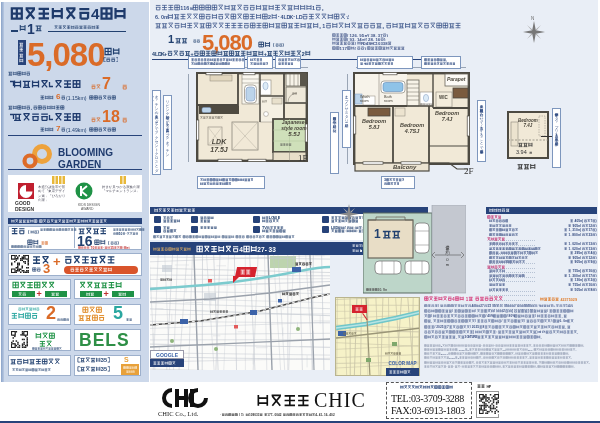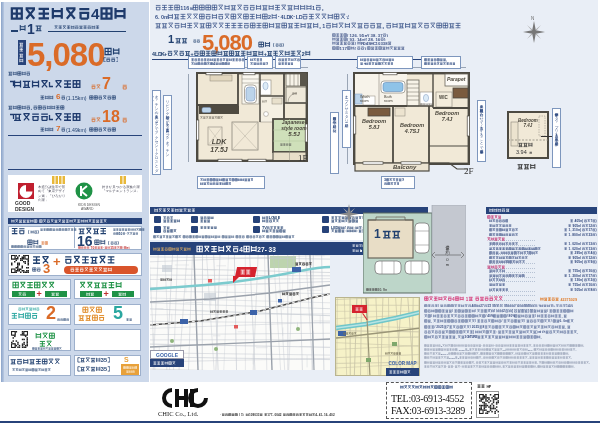--- a/index.html
+++ b/index.html
@@ -154,20 +154,28 @@
         <path d="M0.61,1.04H3.93M0.61,2.33H3.93M1.03,2.33V4.22M3.51,2.33V4.22M1.03,4.22H3.51" stroke="#21406f" stroke-width="0.65" fill="none"></path>
       </svg>
     </div>
 <div class="abs" style="left:66px;top:126.5px;font-size:5.2px;color:#21406f">(1.49km)</div>
 <div style="position:absolute;left:89px;top:127px">
       <svg width="27.0" height="5" style="display:block">
         <path d="M0.61,0.78H3.93V4.22H0.61ZM0.61,2.5H3.93M2.27,0.78V4.22M5.11,0.78H8.43V4.22H5.11ZM5.11,2.5H8.43M6.77,0.78V4.22M9.61,1.04H12.93M9.61,2.33H12.93M10.03,2.33V4.22M12.51,2.33V4.22M10.03,4.22H12.51M14.2,0.78H17.34M14.45,1.04L17.09,4.22M17.09,1.04L14.45,4.22M18.61,1.04H21.93M18.61,2.33H21.93M19.03,2.33V4.22M21.51,2.33V4.22M19.03,4.22H21.51M23.11,0.78H26.43V4.22H23.11ZM23.11,2.5H26.43M24.77,0.78V4.22" stroke="#21406f" stroke-width="0.65" fill="none"></path>
       </svg>
     </div>
 <div class="abs" style="left:8px;top:135px;width:134px;height:1.2px;background:#27437a"></div>
+<div class="abs" style="left:8px;top:140px;width:134px;height:30px">
+<svg width="134" height="30" style="display:block">
+<circle cx="34" cy="14" r="7.5" fill="none" stroke="#eda23c" stroke-width="5"></circle>
+<circle cx="22" cy="21" r="5.5" fill="none" stroke="#dd6b28" stroke-width="4.2"></circle>
+<text x="50" y="16" font-size="10" font-weight="bold" fill="#1e3a6d" font-family="Liberation Sans,sans-serif">BLOOMING</text>
+<text x="50" y="28" font-size="10" font-weight="bold" fill="#1e3a6d" font-family="Liberation Sans,sans-serif">GARDEN</text>
+</svg>
+    </div>
 <div class="abs" style="left:8px;top:169px;width:134px;height:1.2px;background:#27437a"></div>
 <div class="abs" style="left:8px;top:175px;width:134px;height:37px;background:#fff">
 <svg width="134" height="37" style="display:block">
 <rect x="44" y="1" width="2.5" height="8" fill="#e8b83a"></rect>
         <rect x="47.5" y="1" width="2.5" height="8" fill="#e8b83a"></rect>
         <rect x="51" y="1" width="2.5" height="8" fill="#e8b83a"></rect>
         <rect x="54.5" y="1" width="2.5" height="8" fill="#e8b83a"></rect>
 <rect x="112" y="1" width="2.5" height="8" fill="#e8b83a"></rect>
         <rect x="115.5" y="1" width="2.5" height="8" fill="#e8b83a"></rect>
 <rect x="10" y="8" width="16" height="16" fill="#c01f2f"></rect>
@@ -505,20 +513,21 @@
       <svg width="13.5" height="7.5" style="display:block">
         <path d="M0.8,1.43H6.01M0.8,3.75H6.01M0.8,6.2H6.01M3.4,1.43V6.2M7.8,1.17H12.51M8.17,1.56L12.14,6.33M12.14,1.56L8.17,6.33" stroke="#1f9246" stroke-width="0.98" fill="none"></path>
       </svg>
     </div>
 <div style="position:absolute;left:32px;top:347px">
       <svg width="29.7" height="3" style="display:block">
         <path d="M0.37,0.47H2.36V2.53H0.37ZM0.37,1.5H2.36M1.36,0.47V2.53M2.94,0.73H5.18M3.57,0.73V2.53M4.61,0.73V2.53M3.57,1.81H4.61M3.02,2.53H5.11M5.72,0.57H7.81M5.72,1.5H7.81M5.72,2.48H7.81M6.76,0.57V2.48M8.34,0.73H10.58M8.97,0.73V2.53M10.01,0.73V2.53M8.97,1.81H10.01M8.42,2.53H10.51M11.27,0.42V2.53M13.06,0.42V2.53M11.27,1.04H13.06M11.27,2.02H13.06M13.92,0.47H15.81M14.07,0.62L15.66,2.53M15.66,0.62L14.07,2.53M16.44,0.73H18.68M17.07,0.73V2.53M18.11,0.73V2.53M17.07,1.81H18.11M16.52,2.53H18.61M19.14,0.73H21.38M19.77,0.73V2.53M20.81,0.73V2.53M19.77,1.81H20.81M19.22,2.53H21.31M21.84,0.73H24.08M22.47,0.73V2.53M23.51,0.73V2.53M22.47,1.81H23.51M21.92,2.53H24.01M24.67,0.47H26.66V2.53H24.67ZM24.67,1.5H26.66M25.66,0.47V2.53M27.42,0.47H29.31M27.57,0.62L29.16,2.53M29.16,0.62L27.57,2.53" stroke="#21406f" stroke-width="0.39" fill="none"></path>
       </svg>
     </div>
 <div class="abs" style="left:74px;top:329px;width:67px;height:22px;background:#fff;border:0.7px solid #9db0cc"></div>
+<div class="abs" style="left:79px;top:330px;font-size:17.5px;font-weight:bold;color:#2e8f46;letter-spacing:1px">BELS</div>
 <div class="abs" style="left:8px;top:355px;width:63px;height:21px;background:#fff;border:0.7px solid #9db0cc"></div>
 <div style="position:absolute;left:9.5px;top:358px">
       <svg width="50.4" height="7" style="display:block">
         <path d="M0.57,1.69H5.79M2.02,1.69V5.91M4.45,1.69V5.91M2.02,4.22H4.45M0.74,5.91H5.61M7.16,1.45H11.8M7.16,3.26H11.8M7.74,3.26V5.91M11.22,3.26V5.91M7.74,5.91H11.22M13.69,0.97V5.91M17.86,0.97V5.91M13.69,2.42H17.86M13.69,4.7H17.86M19.47,1.69H24.69M20.92,1.69V5.91M23.35,1.69V5.91M20.92,4.22H23.35M19.64,5.91H24.51M25.94,1.33H30.81M25.94,3.5H30.81M25.94,5.79H30.81M28.38,1.33V5.79M32.36,1.09H37.0V5.91H32.36ZM32.36,3.5H37.0M34.68,1.09V5.91M38.78,1.09H43.18M39.12,1.45L42.83,5.91M42.83,1.45L39.12,5.91M45.08,1.09H49.48M45.42,1.45L49.13,5.91M49.13,1.45L45.42,5.91" stroke="#21406f" stroke-width="0.91" fill="none"></path>
       </svg>
     </div>
 <div style="position:absolute;left:12px;top:368px">
       <svg width="38.9" height="3.6" style="display:block">
         <path d="M0.5,0.56H2.77M0.68,0.75L2.59,3.04M2.59,0.75L0.68,3.04M3.74,0.56H6.01M3.92,0.75L5.83,3.04M5.83,0.75L3.92,3.04M7.04,0.5V3.04M9.19,0.5V3.04M7.04,1.24H9.19M7.04,2.42H9.19M10.22,0.56H12.49M10.4,0.75L12.31,3.04M12.31,0.75L10.4,3.04M13.25,0.87H15.94M14.0,0.87V3.04M15.25,0.87V3.04M14.0,2.17H15.25M13.34,3.04H15.85M16.76,0.5V3.04M18.91,0.5V3.04M16.76,1.24H18.91M16.76,2.42H18.91M19.88,0.56H22.27V3.04H19.88ZM19.88,1.8H22.27M21.07,0.56V3.04M22.97,0.87H25.66M23.72,0.87V3.04M24.97,0.87V3.04M23.72,2.17H24.97M23.06,3.04H25.57M26.42,0.56H28.69M26.6,0.75L28.51,3.04M28.51,0.75L26.6,3.04M29.72,0.5V3.04M31.87,0.5V3.04M29.72,1.24H31.87M29.72,2.42H31.87M32.78,0.69H35.29M32.78,1.8H35.29M32.78,2.98H35.29M34.03,0.69V2.98M36.14,0.56H38.41M36.32,0.75L38.23,3.04M38.23,0.75L36.32,3.04" stroke="#21406f" stroke-width="0.47" fill="none"></path>
       </svg>
@@ -1983,20 +1992,26 @@
 <svg width="52" height="24" style="display:block">
 <g stroke="#111" stroke-width="4" fill="none">
 <path d="M12,4 A8,8 0 1 0 12,20"></path>
 <path d="M17,3 V21 M26,3 V21 M17,12 H26"></path>
 <path d="M32,3 V21"></path>
 <path d="M38,4 A8,8 0 1 0 38,20 A8,8 0 0 0 46,12"></path>
 </g>
       </svg>
     </div>
 <div class="abs" style="left:158px;top:410px;font-size:6.5px;color:#222;font-family:'Liberation Serif',serif">CHIC Co., Ltd.</div>
+<div class="abs" style="left:256px;top:389px;display:flex;align-items:center">
+      <svg width="54.0" height="15" style="display:block">
+        <path d="M2.34,2.08V12.66M11.28,2.08V12.66M2.34,5.18H11.28M2.34,10.08H11.28M15.59,2.34H25.03M16.34,3.11L24.28,12.66M24.28,3.11L16.34,12.66M28.59,2.86H39.03M28.59,7.5H39.03M28.59,12.4H39.03M33.81,2.86V12.4M42.09,2.86H52.53M42.09,7.5H52.53M42.09,12.4H52.53M47.31,2.86V12.4" stroke="#111" stroke-width="1.65" fill="none"></path>
+      </svg>
+      <span style="font-family:'Liberation Serif',serif;font-size:20px;color:#111;margin-left:4px;letter-spacing:1px">CHIC</span>
+    </div>
 <div class="abs" style="left:220px;top:412.5px">
       <svg width="114.7" height="3.6" style="display:block">
         <path d="M1.91,0.87H4.6M2.66,0.87V3.04M3.91,0.87V3.04M2.66,2.17H3.91M2.0,3.04H4.51M5.3,0.75H7.69M5.3,1.68H7.69M5.6,1.68V3.04M7.39,1.68V3.04M5.6,3.04H7.39M8.54,0.56H10.93V3.04H8.54ZM8.54,1.8H10.93M9.73,0.56V3.04M11.63,0.87H14.32M12.38,0.87V3.04M13.63,0.87V3.04M12.38,2.17H13.63M11.72,3.04H14.23M15.02,0.56H17.41V3.04H15.02ZM15.02,1.8H17.41M16.21,0.56V3.04M26.23,0.5V3.04M28.37,0.5V3.04M26.23,1.24H28.37M26.23,2.42H28.37M39.85,0.87H42.53M40.59,0.87V3.04M41.84,0.87V3.04M40.59,2.17H41.84M39.94,3.04H42.44M44.44,0.69H46.94M44.44,1.8H46.94M44.44,2.98H46.94M45.69,0.69V2.98M63.04,0.87H65.73M63.79,0.87V3.04M65.04,0.87V3.04M63.79,2.17H65.04M63.13,3.04H65.64M66.43,0.75H68.82M66.43,1.68H68.82M66.73,1.68V3.04M68.52,1.68V3.04M66.73,3.04H68.52M69.67,0.56H72.06V3.04H69.67ZM69.67,1.8H72.06M70.87,0.56V3.04M72.85,0.69H75.36M72.85,1.8H75.36M72.85,2.98H75.36M74.11,0.69V2.98M76.15,0.75H78.54M76.15,1.68H78.54M76.45,1.68V3.04M78.24,1.68V3.04M76.45,3.04H78.24M79.33,0.69H81.84M79.33,1.8H81.84M79.33,2.98H81.84M80.59,0.69V2.98M82.69,0.56H84.96M82.87,0.75L84.78,3.04M84.78,0.75L82.87,3.04M85.93,0.56H88.2M86.11,0.75L88.02,3.04M88.02,0.75L86.11,3.04M89.23,0.5V3.04M91.38,0.5V3.04M89.23,1.24H91.38M89.23,2.42H91.38M92.41,0.56H94.68M92.59,0.75L94.5,3.04M94.5,0.75L92.59,3.04" stroke="#333" stroke-width="0.54" fill="none"></path>
         <circle cx="0.7" cy="1.8" r="0.3" fill="#333"></circle>
         <text x="19.1" y="3.1" font-size="3.1" font-weight="bold" fill="#333" font-family="Liberation Sans, sans-serif">(</text>
         <text x="20.9" y="3.1" font-size="3.1" font-weight="bold" fill="#333" font-family="Liberation Sans, sans-serif">1</text>
         <text x="22.6" y="3.1" font-size="3.1" font-weight="bold" fill="#333" font-family="Liberation Sans, sans-serif">)</text>
         <text x="28.9" y="3.1" font-size="3.1" font-weight="bold" fill="#333" font-family="Liberation Sans, sans-serif">1</text>
         <text x="30.7" y="3.1" font-size="3.1" font-weight="bold" fill="#333" font-family="Liberation Sans, sans-serif">0</text>
         <text x="32.5" y="3.1" font-size="3.1" font-weight="bold" fill="#333" font-family="Liberation Sans, sans-serif">9</text>
@@ -2023,22 +2038,22 @@
         <text x="111.1" y="3.1" font-size="3.1" font-weight="bold" fill="#333" font-family="Liberation Sans, sans-serif">0</text>
         <text x="112.9" y="3.1" font-size="3.1" font-weight="bold" fill="#333" font-family="Liberation Sans, sans-serif">2</text>
       </svg>
     </div>
 <div class="abs" style="left:386px;top:382px;width:86px;height:37px;border:1px dashed #555"></div>
 <div class="abs" style="left:400px;top:384.5px">
       <svg width="52.9" height="4.2" style="display:block">
         <path d="M0.65,0.58V3.54M3.16,0.58V3.54M0.65,1.45H3.16M0.65,2.82H3.16M4.37,0.66H7.01M4.57,0.87L6.8,3.54M6.8,0.87L4.57,3.54M8.15,0.66H10.79M8.35,0.87L10.58,3.54M10.58,0.87L8.35,3.54M11.93,0.66H14.57M12.13,0.87L14.36,3.54M14.36,0.87L12.13,3.54M15.77,0.58V3.54M18.28,0.58V3.54M15.77,1.45H18.28M15.77,2.82H18.28M19.49,0.66H22.13M19.69,0.87L21.92,3.54M21.92,0.87L19.69,3.54M23.33,0.58V3.54M25.84,0.58V3.54M23.33,1.45H25.84M23.33,2.82H25.84M27.11,0.58V3.54M29.62,0.58V3.54M27.11,1.45H29.62M27.11,2.82H29.62M30.83,0.66H33.47M31.03,0.87L33.26,3.54M33.26,0.87L31.03,3.54M34.54,0.66H37.32V3.54H34.54ZM34.54,2.1H37.32M35.93,0.66V3.54M38.32,0.66H41.1V3.54H38.32ZM38.32,2.1H41.1M39.71,0.66V3.54M42.03,0.8H44.95M42.03,2.1H44.95M42.03,3.47H44.95M43.49,0.8V3.47M45.88,0.66H48.66V3.54H45.88ZM45.88,2.1H48.66M47.27,0.66V3.54M49.79,0.58V3.54M52.3,0.58V3.54M49.79,1.45H52.3M49.79,2.82H52.3" stroke="#27437a" stroke-width="0.67" fill="none"></path>
       </svg>
     </div>
-<div class="abs" style="left:391px;top:393px;font-size:10px;color:#111;font-family:'Liberation Serif',serif;letter-spacing:-0.3px">TEL:03-6913-4552</div>
-<div class="abs" style="left:391px;top:405px;font-size:10px;color:#111;font-family:'Liberation Serif',serif;letter-spacing:-0.3px">FAX:03-6913-3289</div>
+<div class="abs" style="left:391px;top:393px;font-size:10px;color:#111;font-family:'Liberation Serif',serif;letter-spacing:-0.3px">TEL:03-3709-3288</div>
+<div class="abs" style="left:391px;top:405px;font-size:10px;color:#111;font-family:'Liberation Serif',serif;letter-spacing:-0.3px">FAX:03-6913-1803</div>
 <div class="abs" style="left:477px;top:383.5px">
       <svg width="14.1" height="4.4" style="display:block">
         <path d="M0.47,0.84H3.53M0.47,2.2H3.53M0.47,3.64H3.53M2.0,0.84V3.64M4.43,0.84H7.49M4.43,2.2H7.49M4.43,3.64H7.49M5.96,0.84V3.64" stroke="#333" stroke-width="0.7" fill="none"></path>
         <text x="9.5" y="3.8" font-size="4.0" font-weight="bold" fill="#333" font-family="Liberation Sans, sans-serif">H</text>
         <text x="11.8" y="3.8" font-size="4.0" font-weight="bold" fill="#333" font-family="Liberation Sans, sans-serif">P</text>
       </svg>
     </div>
 <div class="abs" style="left:476px;top:391px;width:23px;height:27px;border:0.5px solid #999;background:#fff;padding:1.5px"><svg width="20" height="20">
         <rect width="20" height="20" fill="#fff"></rect>
         <rect x="1.5" y="0.0" width="1.5" height="1.5" fill="#222"></rect>

